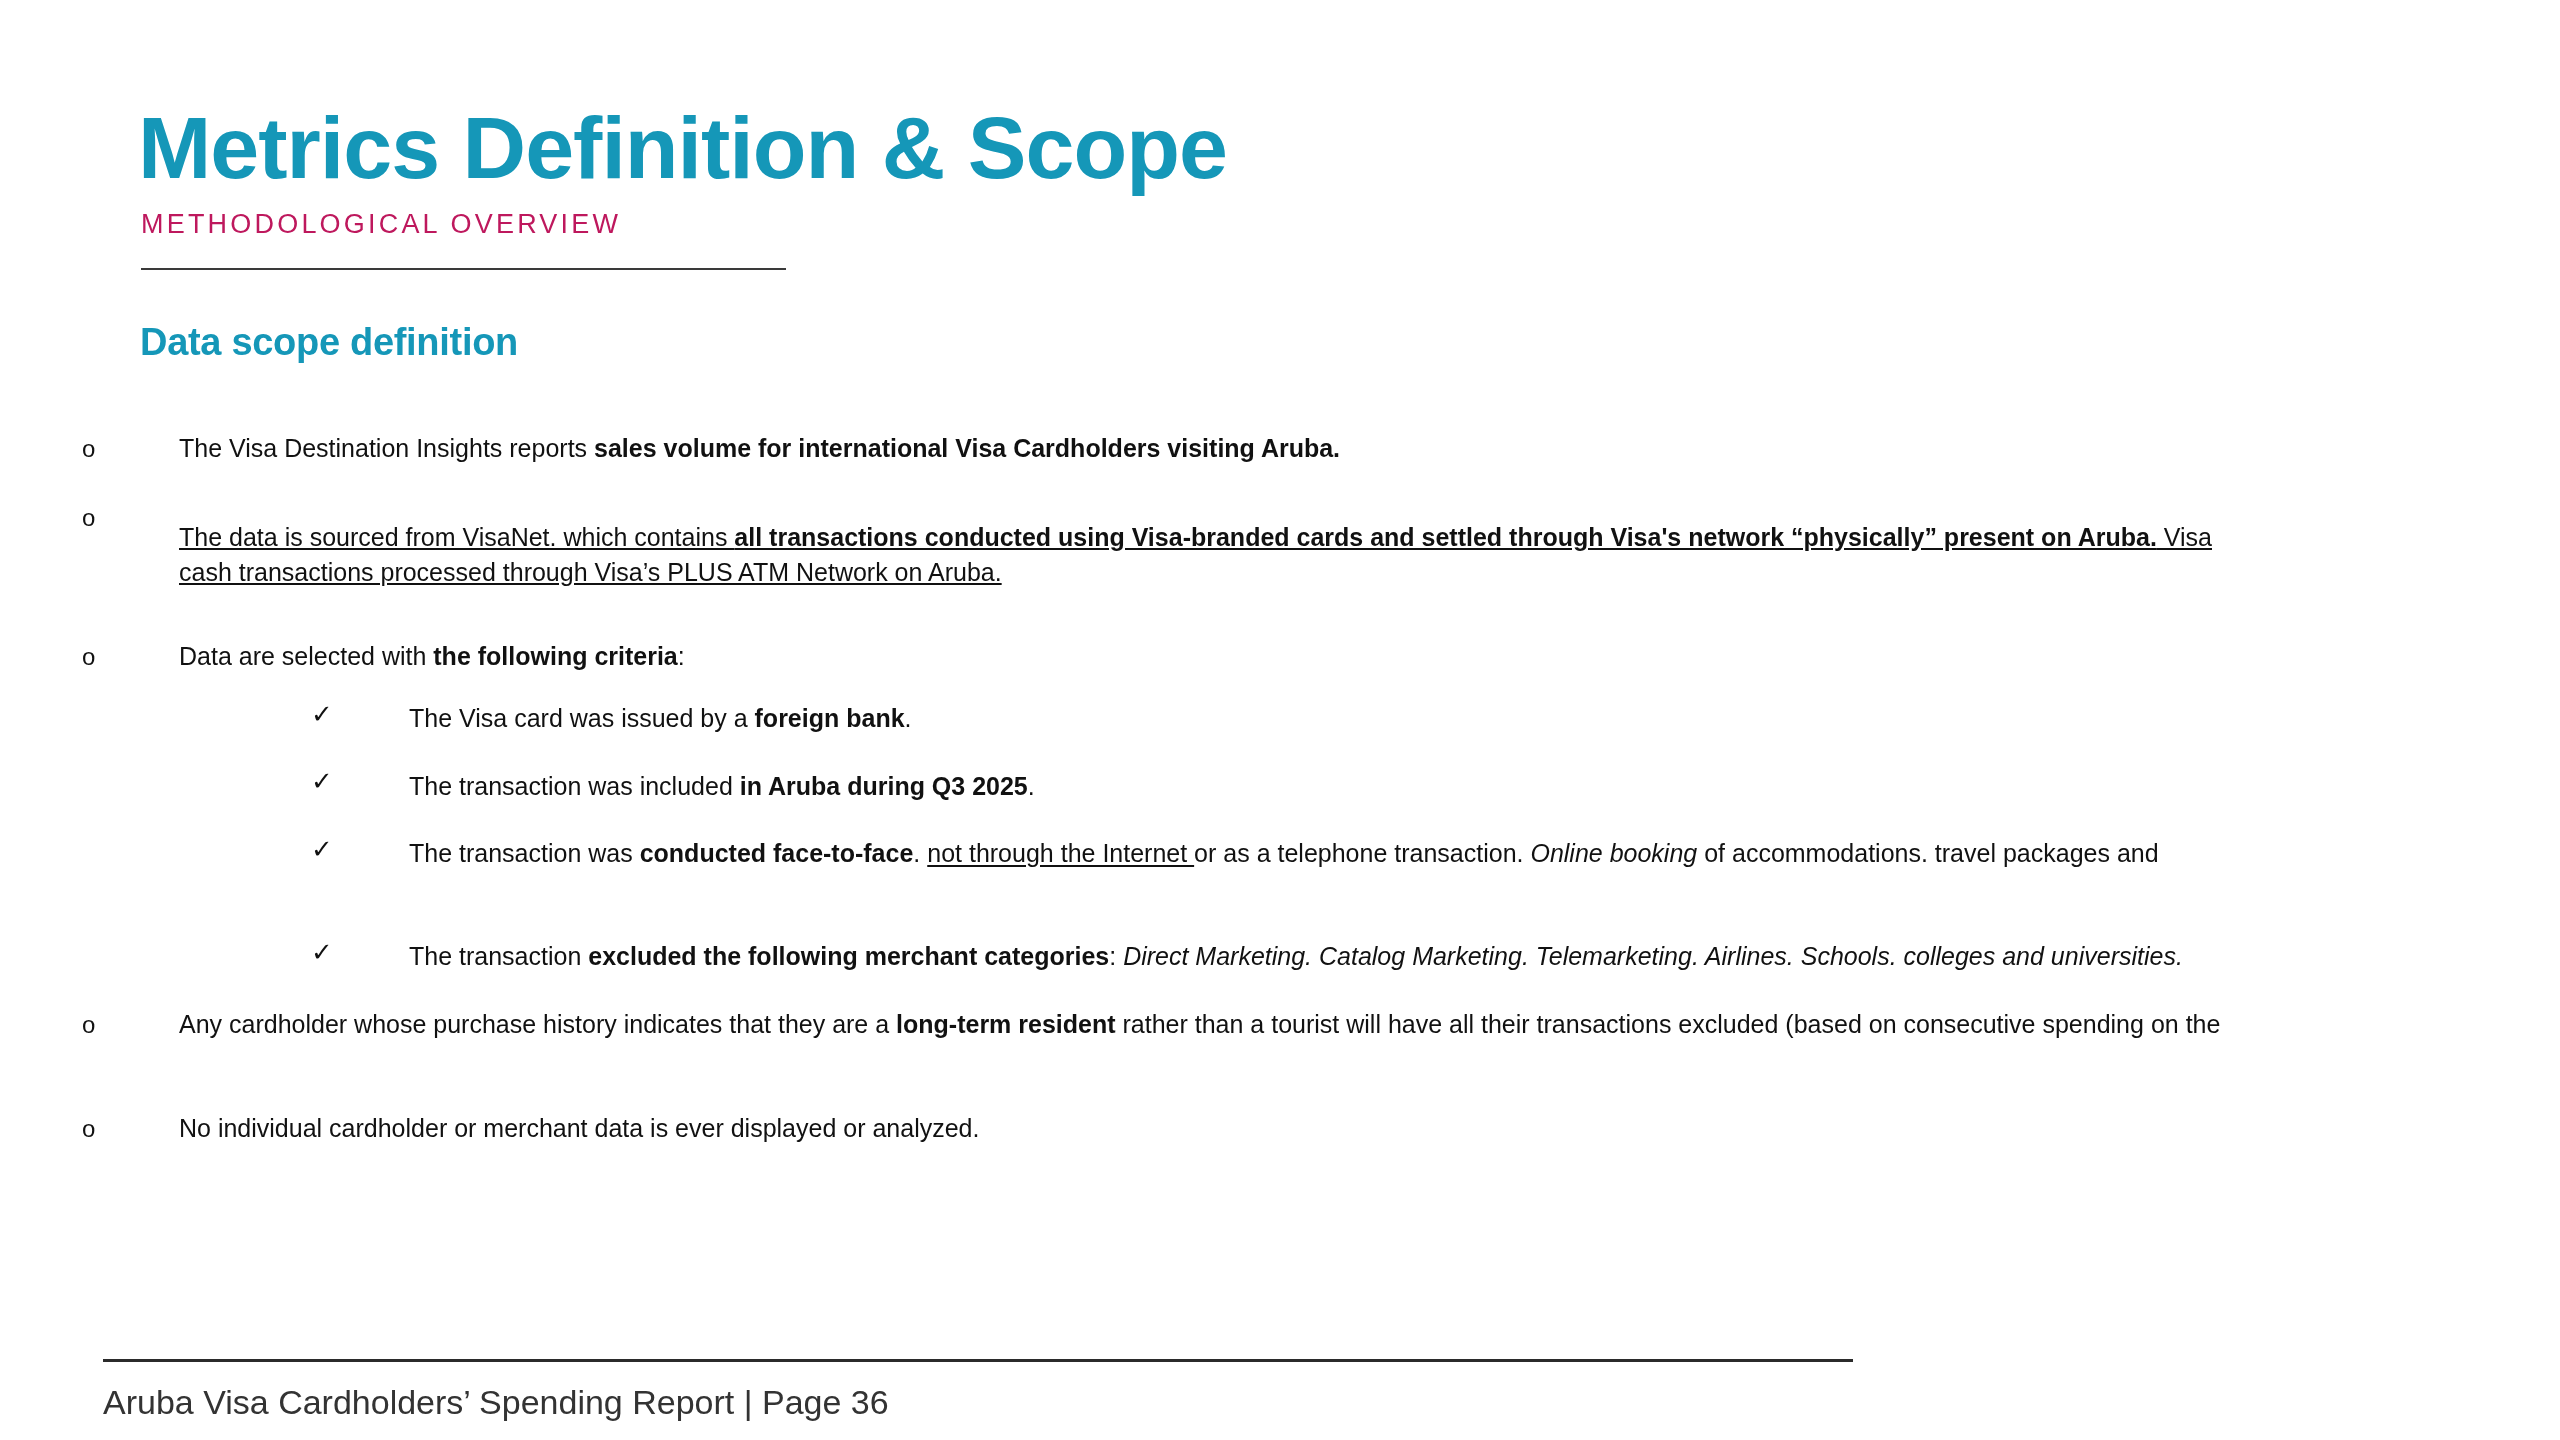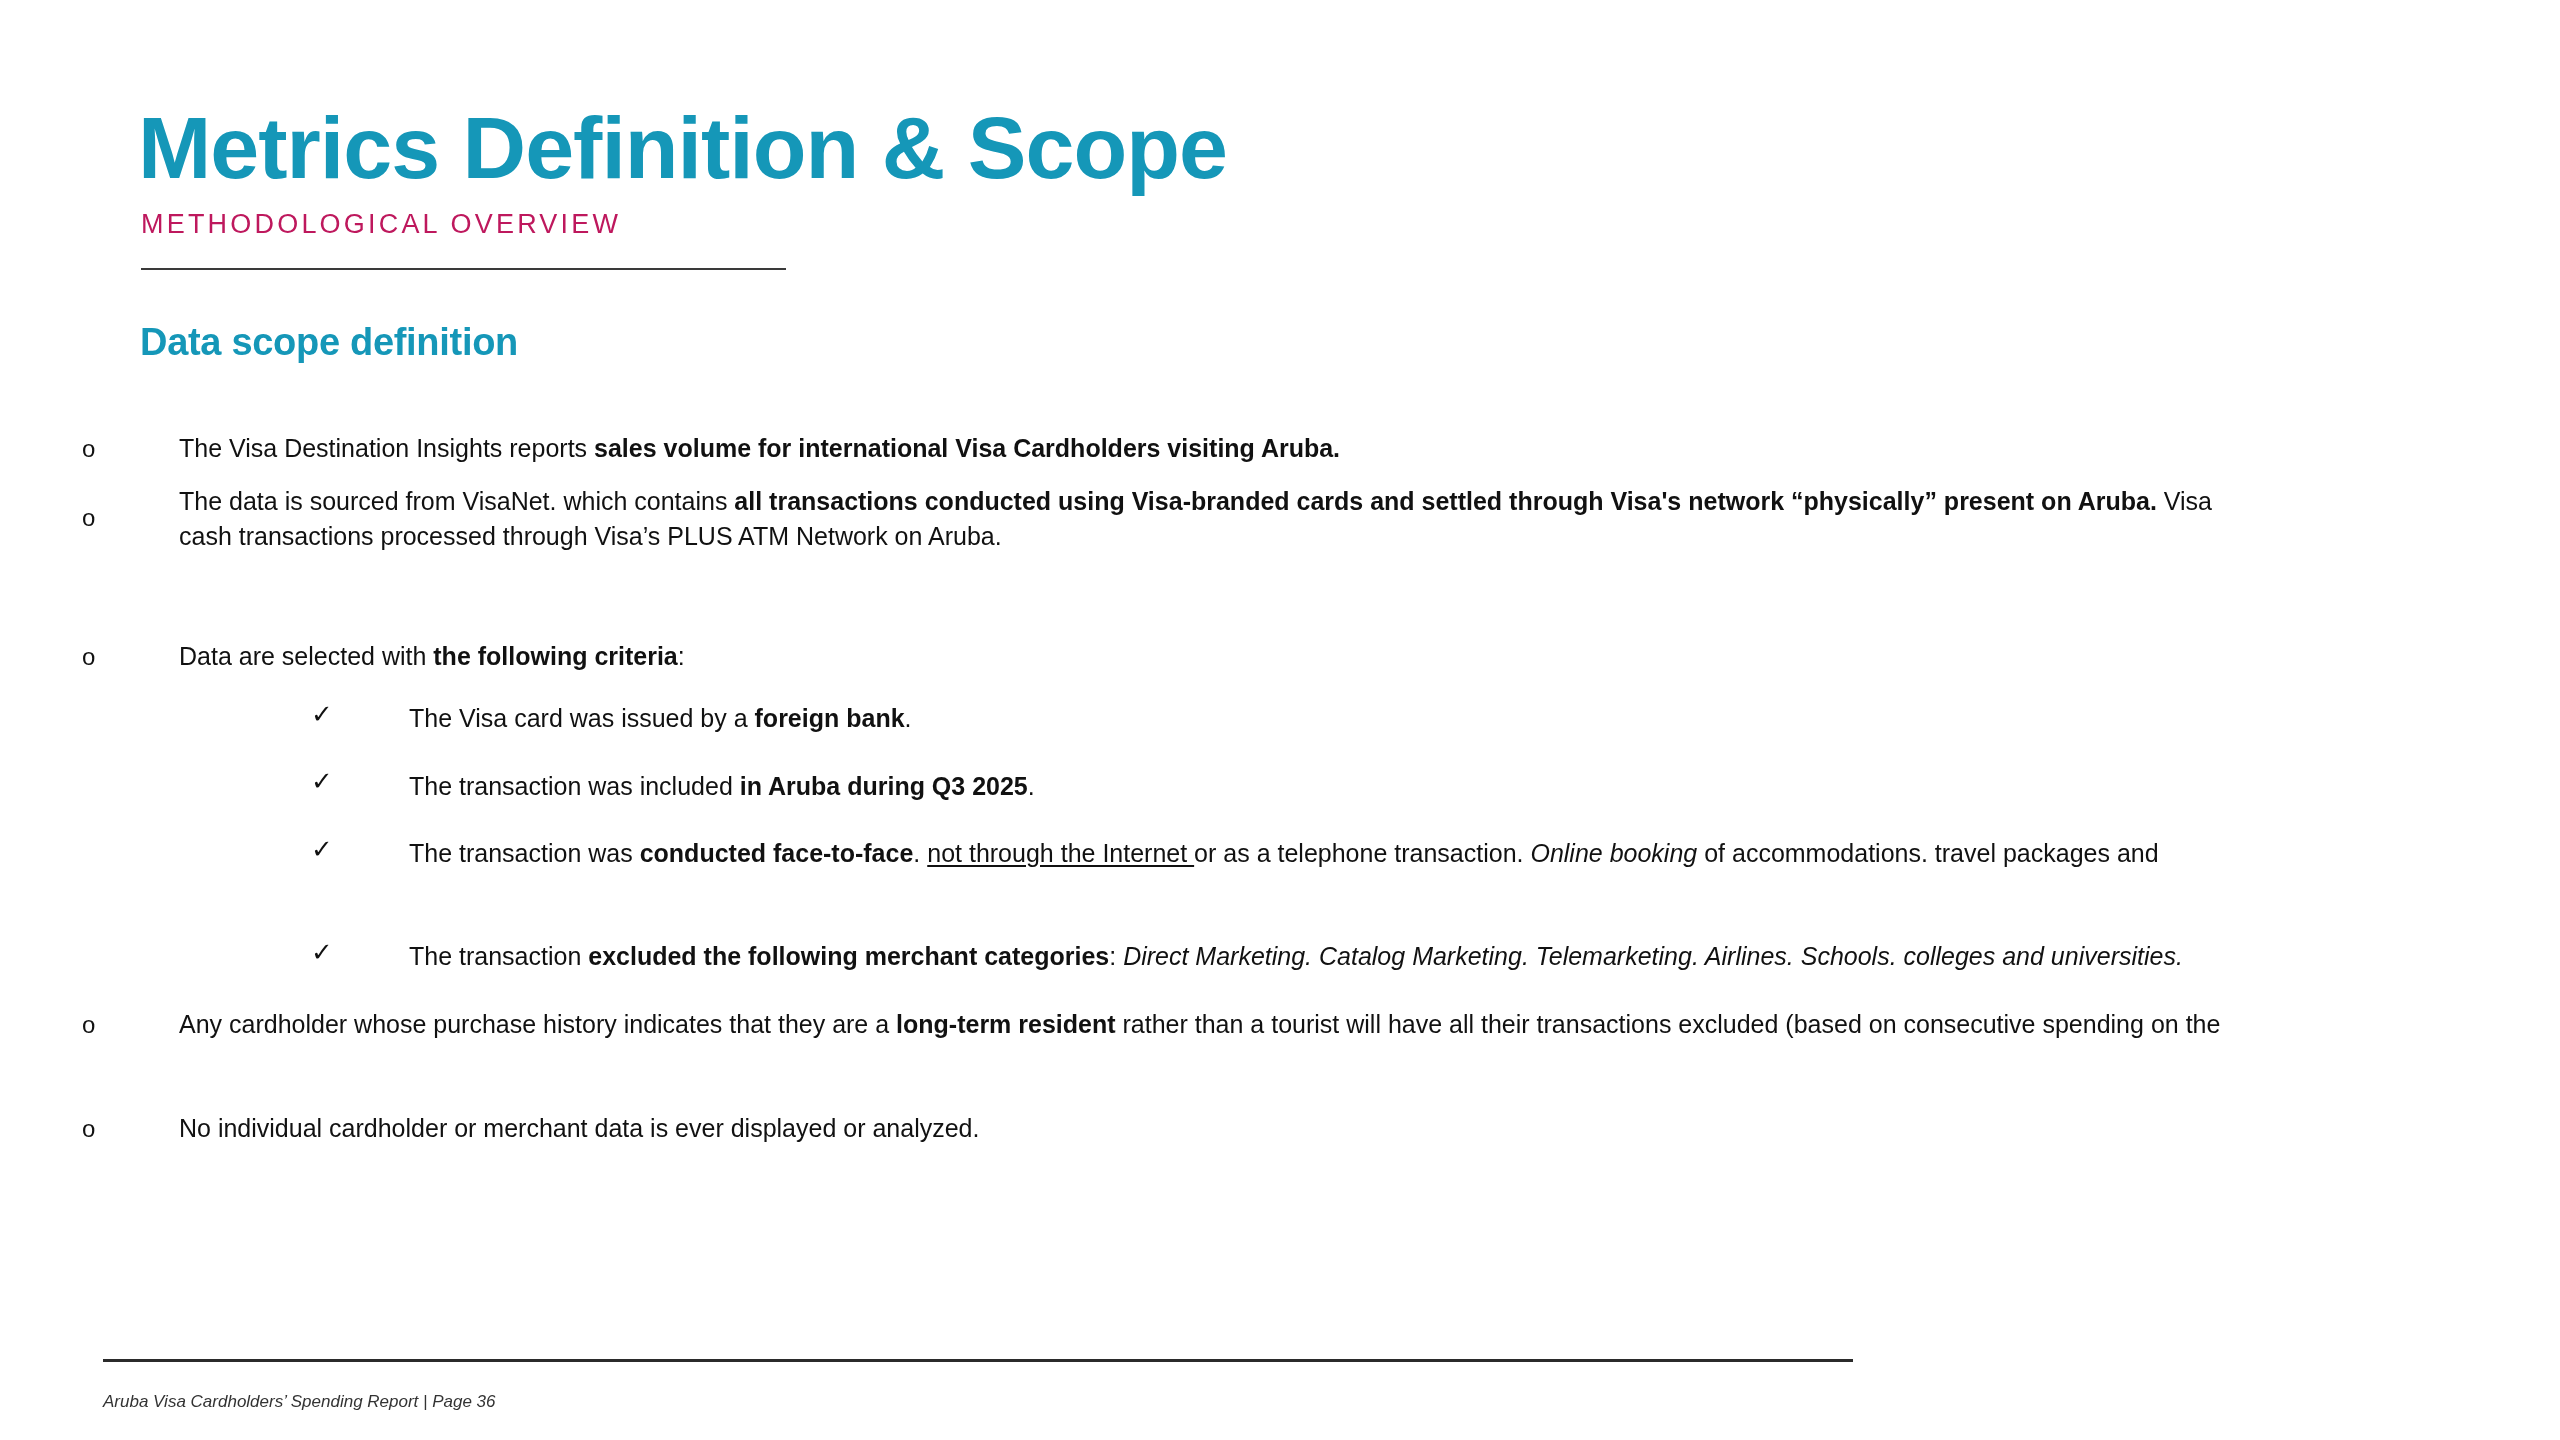--- a/index.html
+++ b/index.html
@@ -13,37 +13,37 @@
   .rule-top { left:141px; top:268px; width:645px; height:2px; background:#3a3a3a; }
   .section { left:140px; top:318px; font-size:38px; font-weight:bold; color:#1597b8;
              line-height:48px; white-space:nowrap; letter-spacing:-0.3px; }
   .para { position:absolute; font-size:25px; line-height:35px; white-space:nowrap; }
   .bullet { position:absolute; font-size:24px; line-height:35px; }
   .check { position:absolute; font-size:26px; line-height:28px; font-family:"DejaVu Sans", sans-serif; }
   .b { font-weight:bold; }
   .i { font-style:italic; }
   .u { text-decoration:underline; text-underline-offset:3px; }
   .rule-foot { left:103px; top:1359px; width:1750px; height:3px; background:#2b2b2b; }
-  .footer { left:103px; top:1386px; font-size:17px; color:#333; line-height:32px; white-space:nowrap;font-style:italic; }
+  .footer { left:103px; top:1386px; font-size:34px; color:#333; line-height:32px; white-space:nowrap; }
 </style>
 </head>
 <body>
 
 <div class="abs title">Metrics Definition &amp; Scope</div>
 <div class="abs subtitle">METHODOLOGICAL OVERVIEW</div>
 <div class="abs rule-top"></div>
 <div class="abs section">Data scope definition</div>
 
 <span class="bullet" style="left:82px; top:431px;">o</span>
 <div class="para" style="left:179px; top:431px;">
   <span>The Visa Destination Insights reports </span><span class="b">sales volume for international Visa Cardholders visiting Aruba.</span>
 </div>
 
 <span class="bullet" style="left:82px; top:500px;">o</span>
-<div class="para" style="left:179px; top:484px;">
+<div class="para" style="left:179px; top:520px;text-decoration:underline;">
   <div><span>The data is sourced from VisaNet. which contains </span><span class="b">all transactions conducted using Visa-branded cards and settled through Visa's network “physically” present on Aruba.</span><span> Visa</span></div>
   <div>cash transactions processed through Visa’s PLUS ATM Network on Aruba.</div>
 </div>
 
 <span class="bullet" style="left:82px; top:639px;">o</span>
 <div class="para" style="left:179px; top:639px;">
   <span>Data are selected with </span><span class="b">the following criteria</span><span>:</span>
 </div>
 
 <span class="check" style="left:311px; top:700px;">✓</span>

